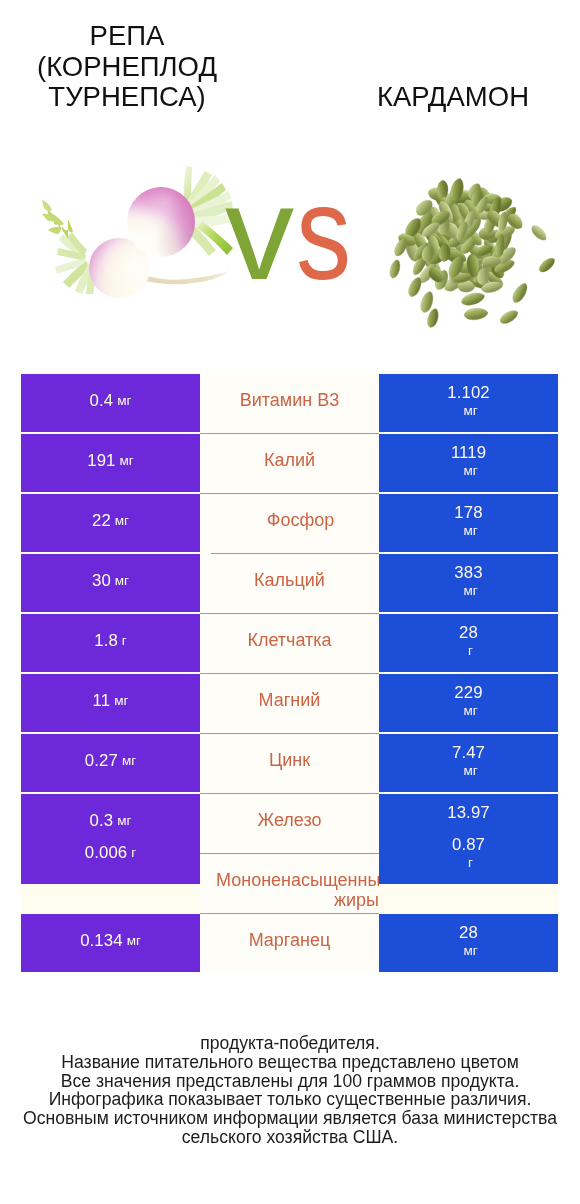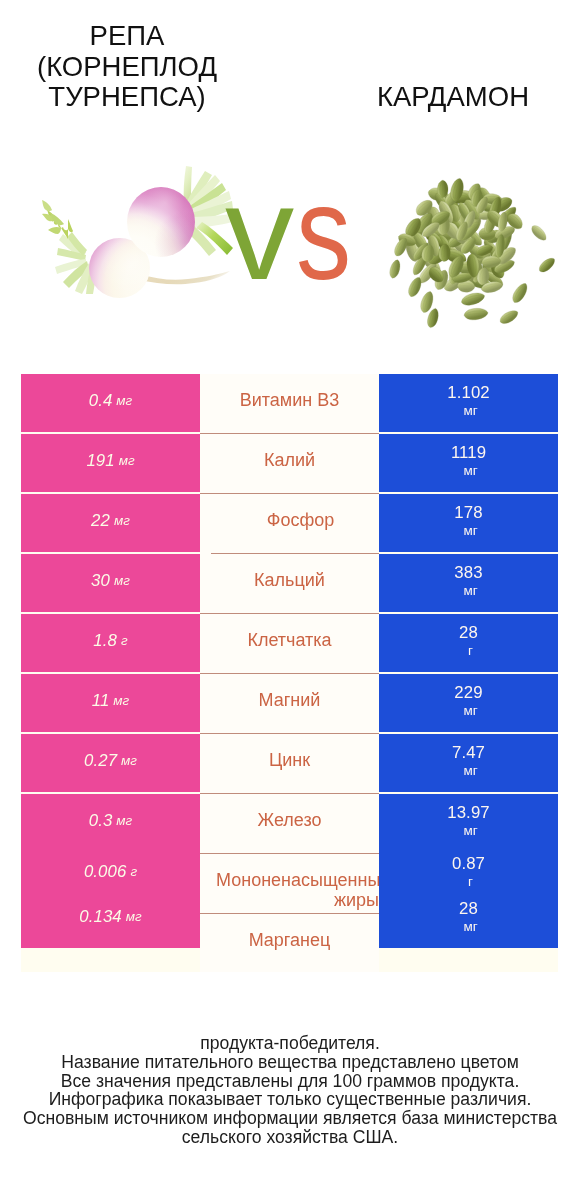--- a/index.html
+++ b/index.html
@@ -30,21 +30,21 @@
   display:inline-block;
 }
 .vs .v{color:#7ea536;left:225px;top:17px;transform:scaleX(1.04);transform-origin:left top;}
 .vs .s{color:#e0684a;left:296px;top:17px;transform:scaleX(0.83);transform-origin:left top;}
 .pic{position:absolute;}
 
 
 .table{position:absolute;left:21px;top:374px;width:537px;height:598px;background:#fffdf0;}
 .row{position:absolute;left:0;width:537px;height:58px;}
 .cell{position:absolute;top:0;height:58px;box-sizing:border-box;display:flex;align-items:center;justify-content:center;text-align:center;padding-bottom:5px;}
-.cell-left{left:0;width:179px;background:#ec4899;color:#fbfde7;font-style:italic;}
+.cell-left{left:0;width:179px;background:#6d28d9;color:#fbfde7;}
 .cell-right{left:358px;width:179px;background:#1d4ed8;color:#fdf6ef;flex-direction:column;}
 .midcol{position:absolute;left:179px;top:0;width:179px;height:598px;background:#fffdf8;overflow:hidden;}
 .midrow{position:absolute;left:0;width:179px;height:60px;box-sizing:border-box;
   display:flex;align-items:center;justify-content:center;text-align:center;
   color:#cb6444;border-bottom:1px solid #c08c7c;padding-bottom:7px;}
 .val{font-size:16.8px;font-weight:400;white-space:nowrap;letter-spacing:0.1px;}
 .val.u{font-size:13.5px;margin-left:4px;letter-spacing:0;}
 .lbl{font-size:18px;font-weight:400;line-height:23px;white-space:nowrap;}
 .lbl.wrap{white-space:normal;width:179px;display:block;line-height:20px;position:relative;top:10px;}
 .lbl.wrap .l1{display:block;white-space:nowrap;margin-left:16px;text-align:left;}
@@ -957,31 +957,31 @@
       <div class="row" style="top: 420px;">
         <div class="cell cell-left">
           <span class="val">0.3</span>
           <span class="val u">мг</span>
         </div>
         <div class="cell cell-right">
           <span class="val">13.97</span>
           <span class="val u">мг</span>
         </div>
       </div>
-      <div class="row" style="top: 471px;">
+      <div class="row" style="top: 452px;">
         <div class="cell cell-left">
           <span class="val">0.006</span>
           <span class="val u">г</span>
         </div>
         <div class="cell cell-right">
           <span class="val">0.87</span>
           <span class="val u">г</span>
         </div>
       </div>
-      <div class="row" style="top: 516px;">
+      <div class="row" style="top: 540px;">
         <div class="cell cell-left">
           <span class="val">0.134</span>
           <span class="val u">мг</span>
         </div>
         <div class="cell cell-right">
           <span class="val">28</span>
           <span class="val u">мг</span>
         </div>
       </div>
     </div>

